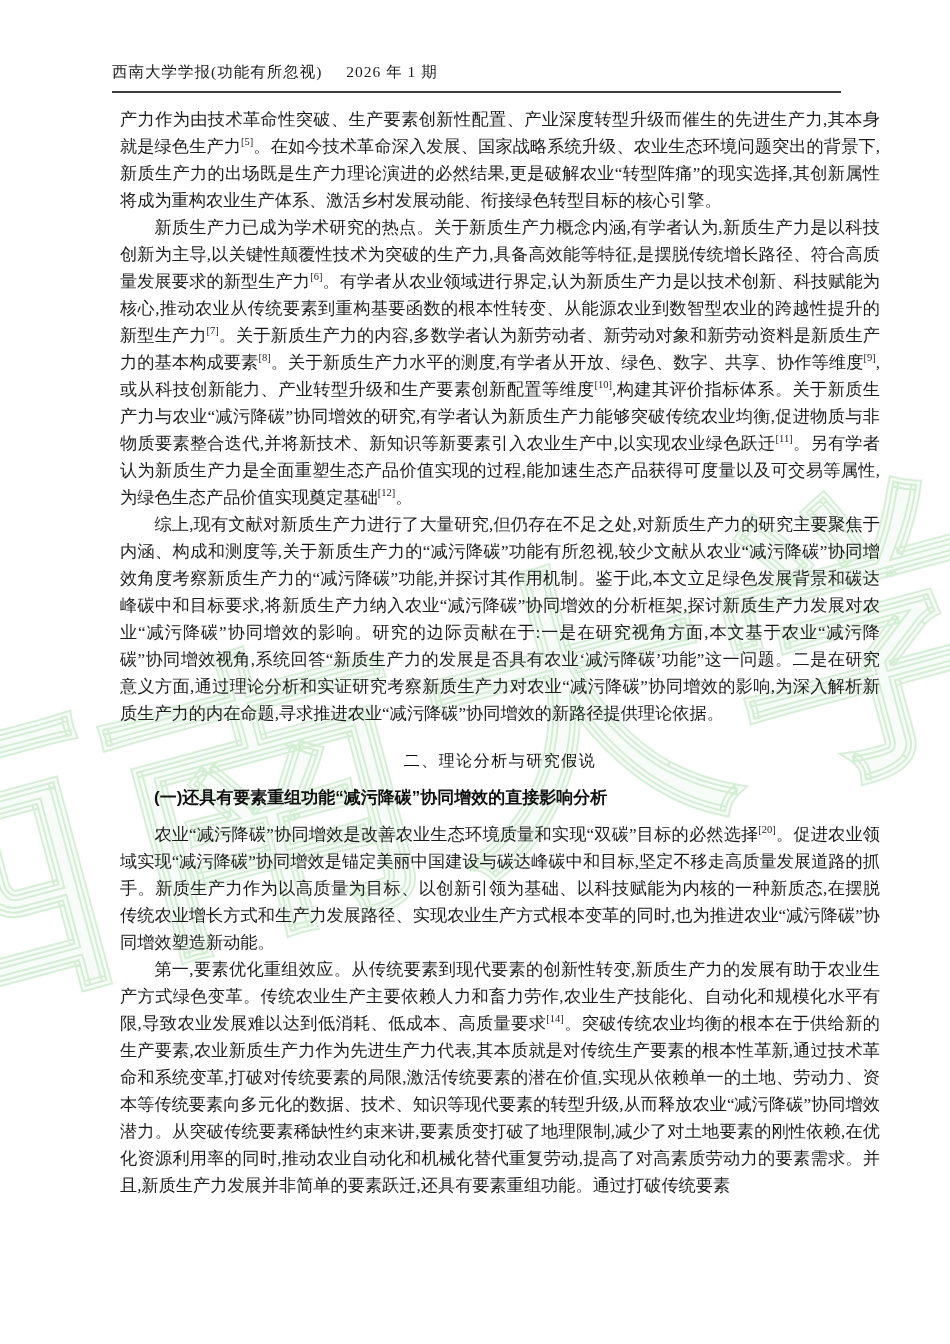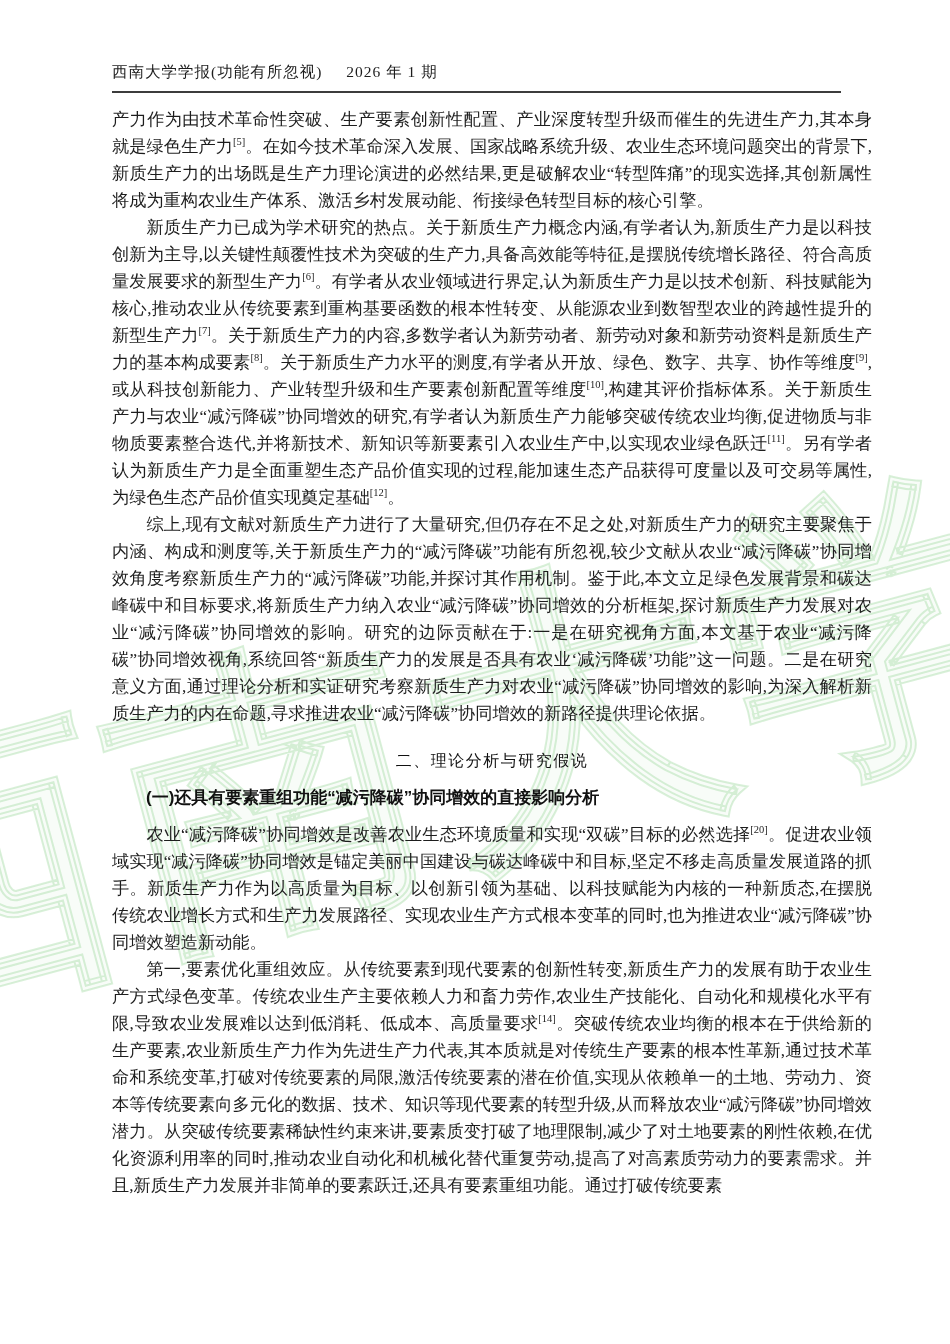--- a/index.html
+++ b/index.html
@@ -40,21 +40,21 @@
     white-space: nowrap;
     color: rgba(150, 215, 150, 0.07);
     -webkit-text-stroke: 2px rgba(120, 200, 120, 0.28);
     transform: rotate(-15deg);
     letter-spacing: 14px;
     pointer-events: none;
     z-index: 1;
   }
   .article {
     position: absolute;
-    left: 112px;
+    left: 120px;
     top: 106px;
     width: 760px;
     color: #1d1d1d;
     z-index: 2;
   }
   .article p {
     margin: 0;
     font-size: 17.2px;
     line-height: 27px;
     text-align: justify;

